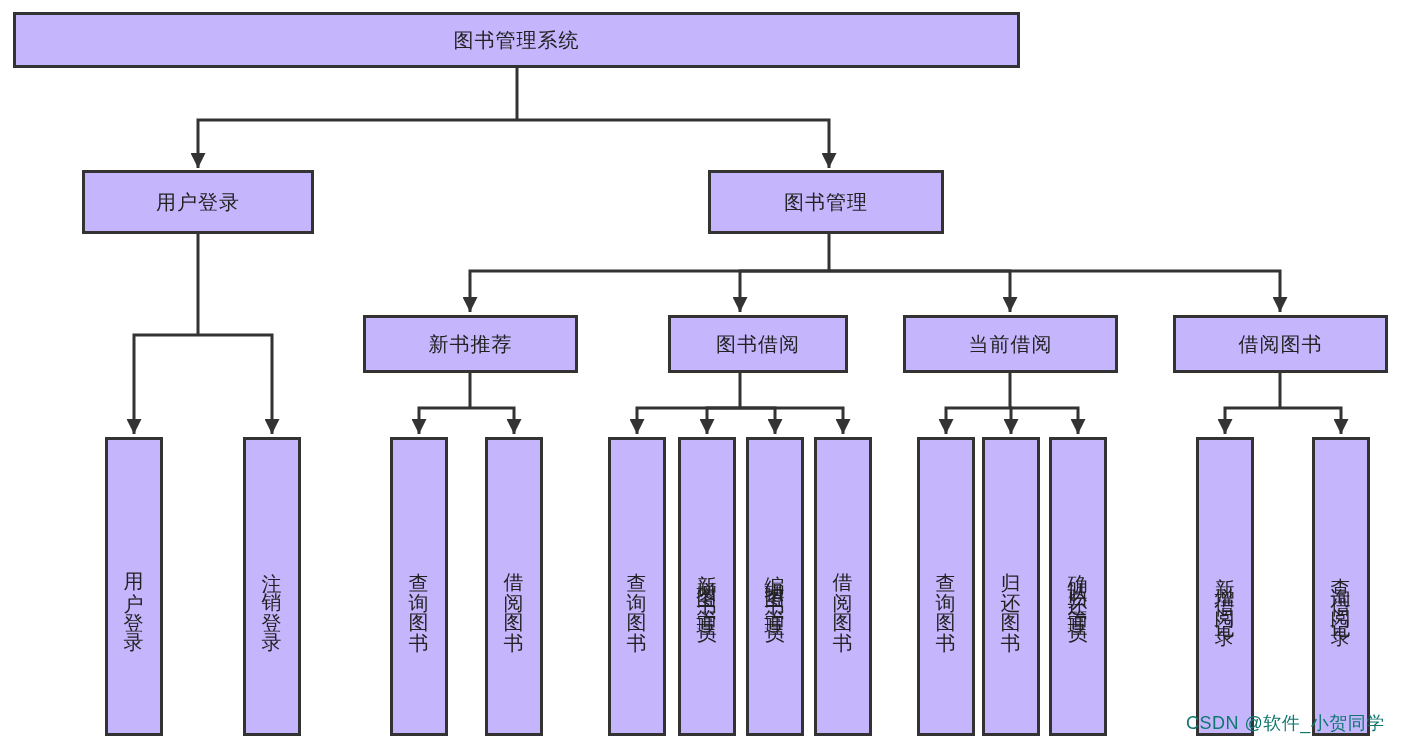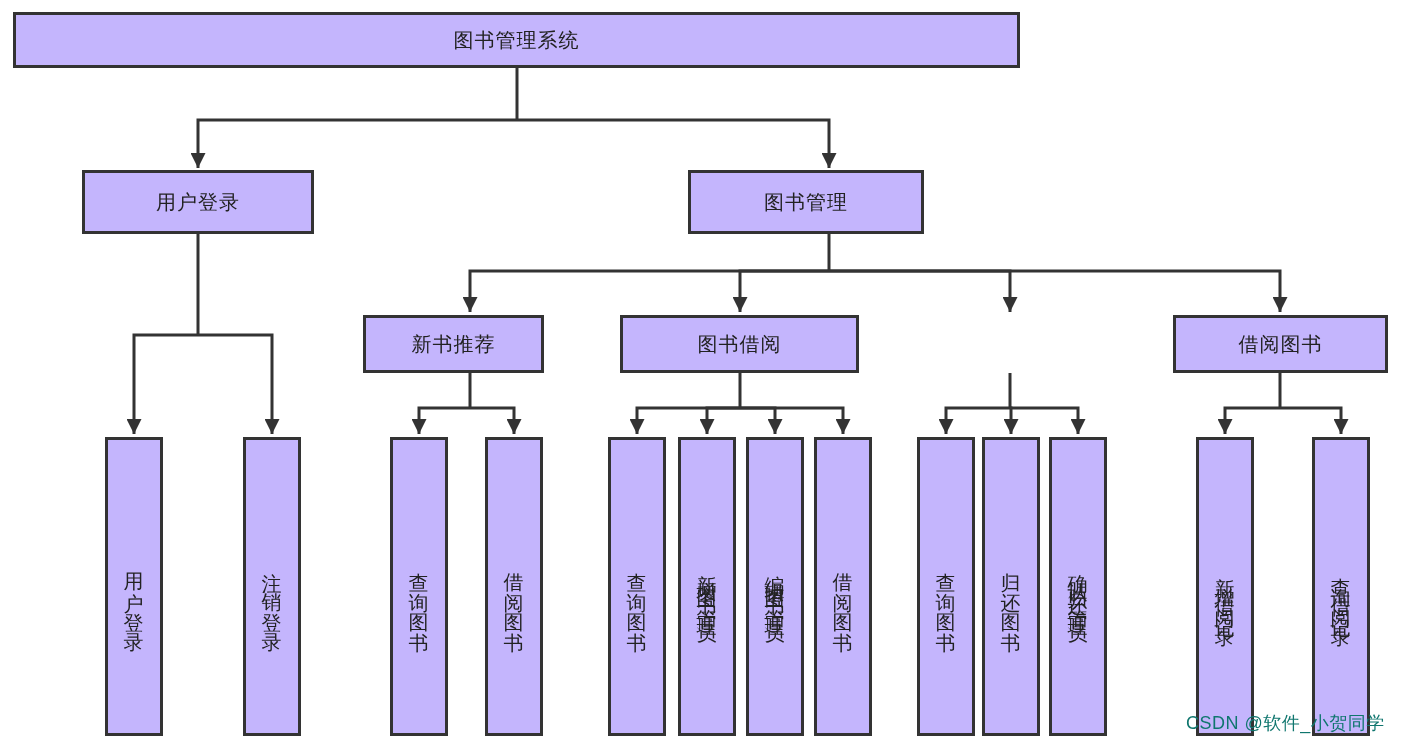--- a/index.html
+++ b/index.html
@@ -99,24 +99,25 @@
         <path d="M1280 373 V408"></path>
         <path d="M1280 408 H1225 V434" marker-end="url(#arrow)"></path>
         <path d="M1280 408 H1341 V434" marker-end="url(#arrow)"></path>
       </g>
     </g>
   </svg>
 
   <div class="box root">图书管理系统</div>
 
   <div class="box l2" style="left:82px;width:232px">用户登录</div>
-  <div class="box l2" style="left:688px;width:236px">图书管理</div>
+  <div class="box l2" style="left:708px;width:236px">图书管理</div>
 
-  <div class="box l3" style="left:363px;width:181px">新书推荐</div>
-  <div class="box l3" style="left:620px;width:239px">图书借阅</div>
+  <div class="box l3" style="left:363px;width:215px">新书推荐</div>
+  <div class="box l3" style="left:668px;width:180px">图书借阅</div>
+  <div class="box l3" style="left:903px;width:215px">当前借阅</div>
   <div class="box l3" style="left:1173px;width:215px">借阅图书</div>
 
   <div class="box leaf sp-l" style="left:105px">用户登录</div>
   <div class="box leaf sp-l" style="left:243px">注销登录</div>
 
   <div class="box leaf sp-l" style="left:390px">查询图书</div>
   <div class="box leaf sp-l" style="left:485px">借阅图书</div>
 
   <div class="box leaf sp-l" style="left:608px">查询图书</div>
   <div class="box leaf sp-s" style="left:678px">新增图书（管理员）</div>

